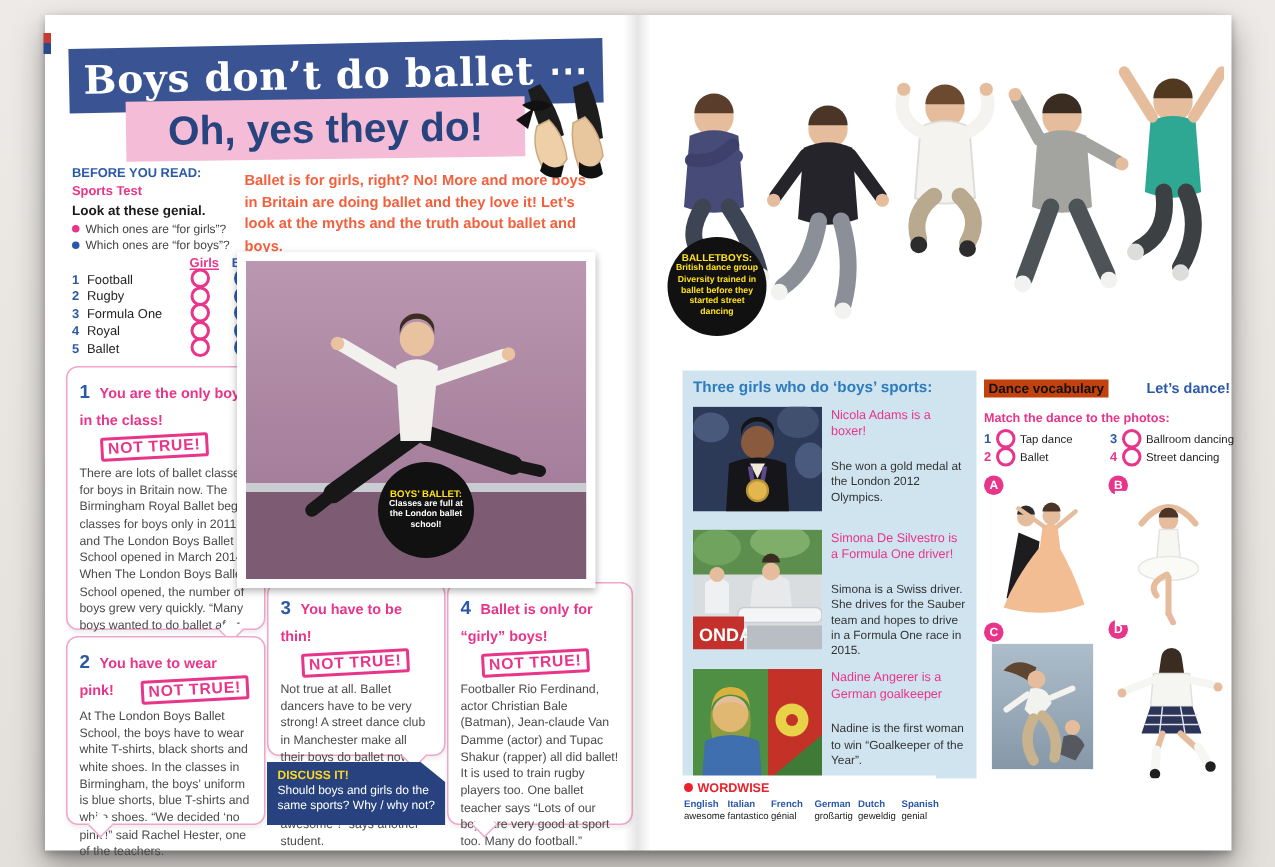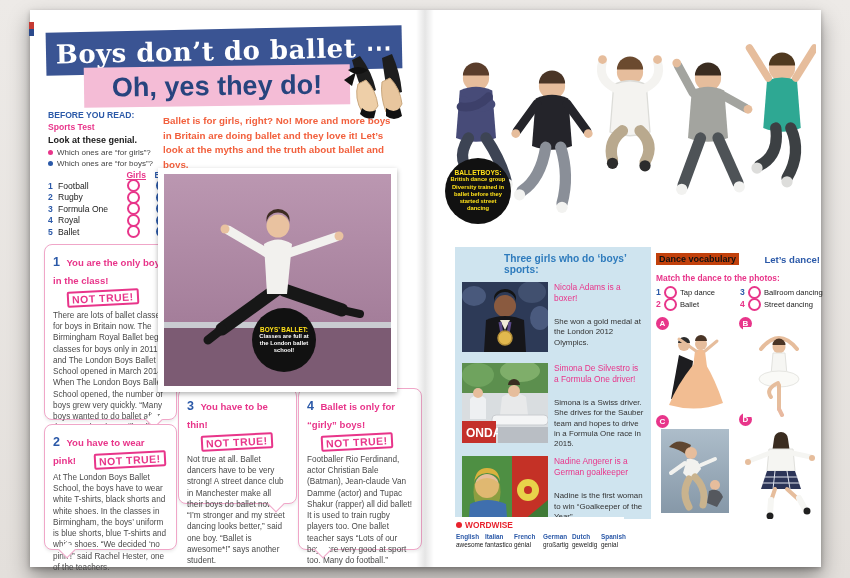--- a/index.html
+++ b/index.html
@@ -64,21 +64,21 @@
   #myth2{left:14px;top:414px;width:133px;height:126px;}
   #myth3{left:148px;top:378px;width:119px;height:116px;}
   #myth4{left:268px;top:378px;width:124px;height:162px;}
   #discuss{left:148px;top:498px;width:119px;height:42px;background:#27427e;color:#fff;
            padding:4px 7px;box-sizing:border-box;clip-path:polygon(0 0,86% 0,100% 32%,100% 100%,0 100%);}
   #discuss .dh{color:#ffd71c;font-weight:800;font-size:8px;}
   #discuss .dt{font-size:8px;line-height:1.3;margin-top:1px;}
   
   #jumpers{left:5px;top:10px;width:386px;height:232px;}
   #girlsPanel{left:30px;top:237px;width:196px;height:272px;background:#cfe4ef;padding:6px 7px;box-sizing:border-box;}
-  #girlsPanel .gp-head{color:#2e7bbd;font-weight:800;font-size:10.2px;margin-left:42px;}
+  #girlsPanel .gp-head{color:#2e7bbd;font-weight:800;font-size:10.2px;}
   .gp-entry{display:flex;gap:6px;margin-top:7px;}
   .gp-photo{flex:0 0 auto;width:86px;overflow:hidden;}
   .gp-text{flex:1;}
   .gp-eh{color:#e8358a;font-weight:400;font-size:8.4px;line-height:1.25;}
   .gp-eb{color:#333;font-size:7.9px;line-height:1.3;margin-top:14px;}
   #danceCol{left:231px;top:239px;width:164px;height:270px;}
   #dvHead{position:absolute;left:0;top:4px;background:#c2410c;color:#111;font-weight:800;font-size:9px;padding:1px 3px;}
   #letsDance{position:absolute;right:0;top:5px;color:#2b59a8;font-weight:800;font-size:9.6px;}
   #dvMatch{position:absolute;left:0;top:24px;color:#e8358a;font-weight:800;font-size:8.4px;}
   .opt{display:flex;align-items:center;height:12px;}
@@ -257,20 +257,24 @@
     <div class="abs myth" id="myth4">
       <div>
         <span class="m-num">4</span>
         <span class="m-head">Ballet is only for “girly” boys!</span>
         <span class="stamp">NOT TRUE!</span>
       </div>
       <div class="m-body">Footballer Rio Ferdinand, actor Christian Bale (Batman), Jean-claude Van Damme (actor) and Tupac Shakur (rapper) all did ballet! It is used to train rugby players too. One ballet teacher says “Lots of our boys are very good at sport too. Many do football.”</div>
       <div class="tail" style="left:18px;"></div>
     </div>
 
+    <div class="abs" id="discuss">
+      <div class="dh">DISCUSS IT!</div>
+      <div class="dt">Should boys and girls do the same sports? Why / why not?</div>
+    </div>
   </div>
 
   <div class="page" id="pageR">
 
     <svg class="abs" id="jumpers" viewBox="0 0 386 232">
 
       <g transform="translate(46,58) scale(1.25)">
         <circle cx="0" cy="0" r="10.5" fill="#e6bd9c"></circle>
         <path d="M-10.5 -2 a10.5 10.5 0 0 1 21 0 z" fill="#5a3d2b"></path>
         <path d="M-13 10 Q0 4 13 10 L16 48 Q0 54 -16 48 Z" fill="#474b78"></path>

